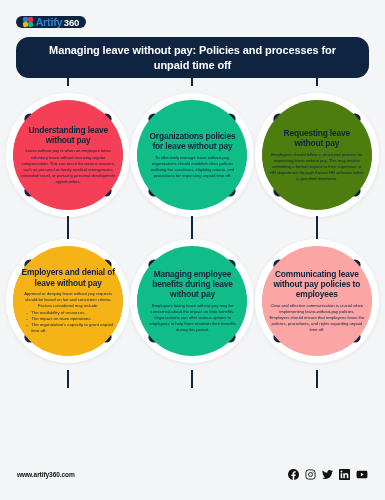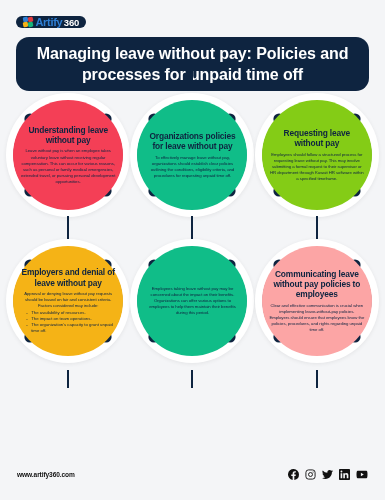--- a/index.html
+++ b/index.html
@@ -68,21 +68,21 @@
     flex: 1;
     background: #0e2440;
     border-radius: 13px;
     display: flex;
     align-items: center;
     justify-content: center;
     padding: 6px 14px;
   }
   .title-text {
     color: #ffffff;
-    font-size: 16px;
+    font-size: 11px;
     font-weight: bold;
     line-height: 1.32;
     text-align: center;
     letter-spacing: -0.1px;
   }
 
   
   .grid {
     position: relative;
     padding: 0 6px;
@@ -265,21 +265,21 @@
     <span class="stub bottom"></span>
     <div class="ring-white"></div>
     <svg class="arcs" viewBox="0 0 136 136">
       <path d="M30,32 A50,50 0 0,0 30,104" fill="none" stroke="#0e2440" stroke-width="2.4" stroke-linecap="round"></path>
       <path d="M106,32 A50,50 0 0,1 106,104" fill="none" stroke="#0e2440" stroke-width="2.4" stroke-linecap="round"></path>
       <circle cx="30" cy="32" r="5.6" fill="#0e2440"></circle>
       <circle cx="106" cy="32" r="5.6" fill="#0e2440"></circle>
       <circle cx="30" cy="104" r="5.6" fill="#0e2440"></circle>
       <circle cx="106" cy="104" r="5.6" fill="#0e2440"></circle>
     </svg>
-    <div class="disc" style="background:#84cc16">
+    <div class="disc" style="background:#4d7c0f">
       <div class="card-title">Requesting leave without pay</div>
       <div class="card-body">Employees should follow a structured process for requesting leave without pay. This may involve submitting a formal request to their supervisor or HR department through Kuwait HR software within a specified timeframe.</div>
     </div>
   </div>
 
   <div class="node">
     <span class="stub top"></span>
     <span class="stub bottom"></span>
     <div class="ring-white"></div>
     <svg class="arcs" viewBox="0 0 136 136">
@@ -307,20 +307,21 @@
     <div class="ring-white"></div>
     <svg class="arcs" viewBox="0 0 136 136">
       <path d="M30,32 A50,50 0 0,0 30,104" fill="none" stroke="#0e2440" stroke-width="2.4" stroke-linecap="round"></path>
       <path d="M106,32 A50,50 0 0,1 106,104" fill="none" stroke="#0e2440" stroke-width="2.4" stroke-linecap="round"></path>
       <circle cx="30" cy="32" r="5.6" fill="#0e2440"></circle>
       <circle cx="106" cy="32" r="5.6" fill="#0e2440"></circle>
       <circle cx="30" cy="104" r="5.6" fill="#0e2440"></circle>
       <circle cx="106" cy="104" r="5.6" fill="#0e2440"></circle>
     </svg>
     <div class="disc" style="background:#10bd88">
+      <div class="card-title">Managing employee benefits during leave without pay</div>
       <div class="card-body">Employees taking leave without pay may be concerned about the impact on their benefits. Organizations can offer various options to employees to help them maintain their benefits during this period.</div>
     </div>
   </div>
 
   <div class="node">
     <span class="stub top"></span>
     <span class="stub bottom"></span>
     <div class="ring-white"></div>
     <svg class="arcs" viewBox="0 0 136 136">
       <path d="M30,32 A50,50 0 0,0 30,104" fill="none" stroke="#0e2440" stroke-width="2.4" stroke-linecap="round"></path>

